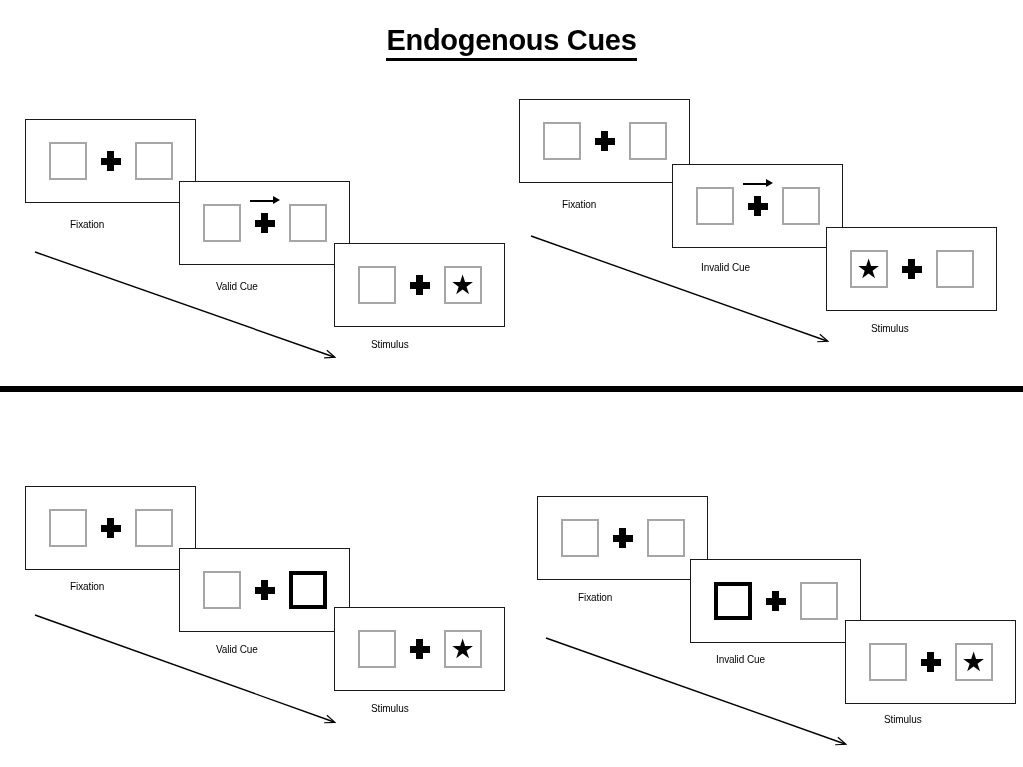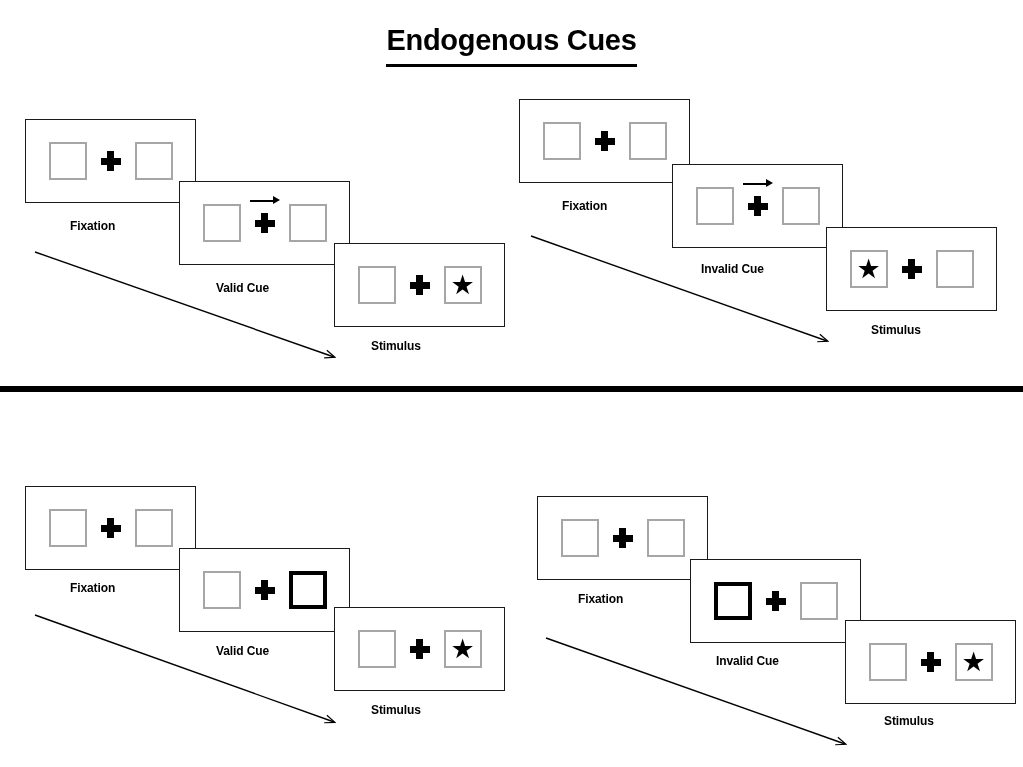--- a/index.html
+++ b/index.html
@@ -24,21 +24,21 @@
     position: absolute;
     width: 100%;
     left: 0;
     text-align: center;
     font-size: 29px;
     font-weight: bold;
     letter-spacing: -0.3px;
   }
   .section-title span {
     border-bottom: 3px solid #000;
-    padding-bottom: 8px;
+    padding-bottom: 2px;
   }
 
   
   .divider {
     position: absolute;
     left: 0;
     width: 1023px;
     height: 6px;
     background: #000000;
   }
@@ -139,22 +139,22 @@
     width: 0;
     height: 0;
     border-top: 4.5px solid transparent;
     border-bottom: 4.5px solid transparent;
     border-left: 7px solid #000000;
   }
 
   
   .caption {
     position: absolute;
-    font-size: 12px;
-    font-weight: bold;
+    font-size: 10px;
+    font-weight: normal;
     white-space: nowrap;
     letter-spacing: -0.1px;
   }
 
   
   .timeline {
     position: absolute;
     left: 0;
     top: 0;
     width: 1023px;

